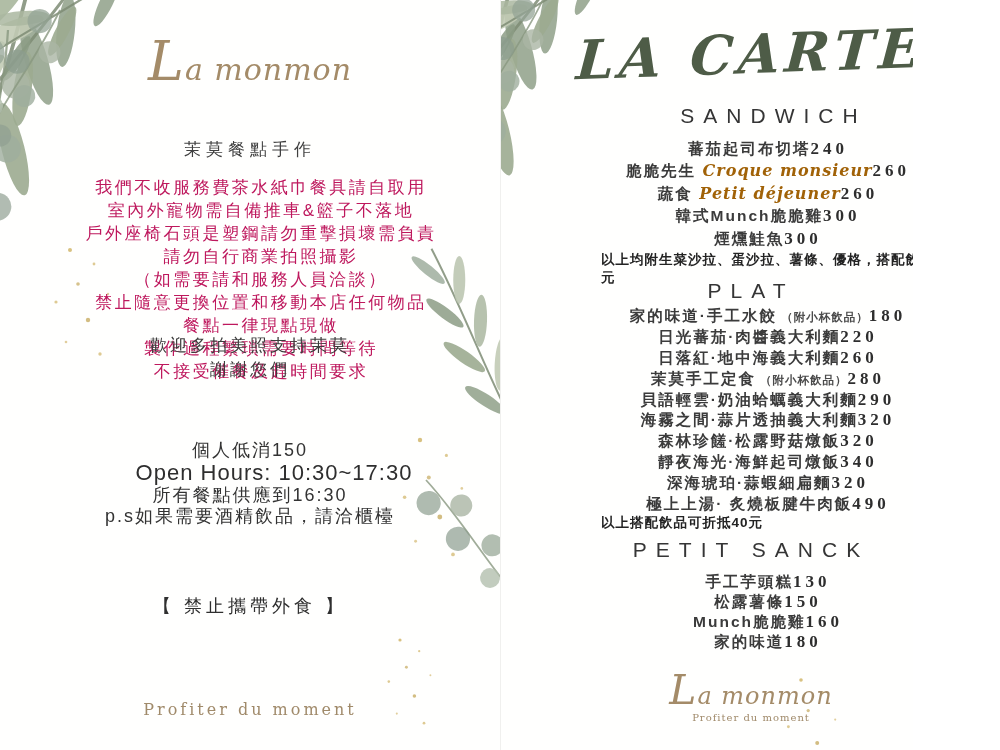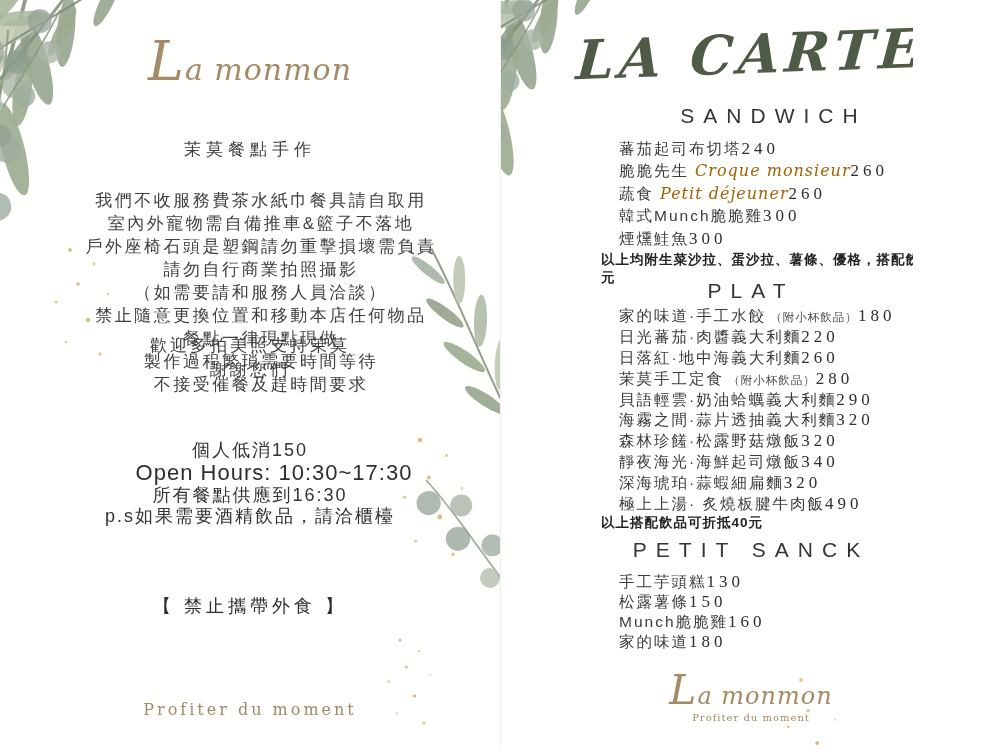--- a/index.html
+++ b/index.html
@@ -23,21 +23,21 @@
   .logo-bottom{top:666px;font-size:24px;}
   .logo-bottom::first-letter{font-size:1.7em;}
   .tagline{
     font-family:"DejaVu Serif",serif;color:#a08a6a;letter-spacing:3px;
   }
   .tagline.big{top:700px;font-size:16px;}
   .tagline.small{top:712px;font-size:10px;letter-spacing:1px;}
 
   
   .page-title{top:138px;font-size:17px;letter-spacing:5px;color:#3f3f3f;}
-  .rules{top:189px;font-size:17px;line-height:23px;letter-spacing:2.5px;color:#404040;padding-left:22px;}
+  .rules{top:176px;font-size:17px;line-height:23px;letter-spacing:2.5px;color:#be185d;padding-left:22px;}
   .thanks{top:334px;font-size:17px;line-height:24px;letter-spacing:3px;color:#3c3c3c;}
   .info{top:440px;color:#333;}
   .info .zh{font-size:18px;line-height:21px;letter-spacing:2px;}
   .info .en{font-size:22px;line-height:24px;letter-spacing:1px;font-weight:500;color:#2e2e2e;padding-left:48px;}
   .ban{top:594px;font-size:18px;letter-spacing:4px;color:#2f2f2f;}
 
   
   .carte{
     top:22px;margin:0;font-family:"DejaVu Serif",serif;font-style:italic;font-weight:bold;
     font-size:54px;letter-spacing:5px;color:#4e5c47;
@@ -48,21 +48,21 @@
     font-family:"Liberation Sans",sans-serif;
   }
   .head-sandwich{top:104px;margin-left:45px;}
   .head-plat{top:279px;}
   .head-petit{top:538px;}
 
   .menu-list{position:absolute;left:118px;right:84px;z-index:2;}
   .list-sandwich{top:139px;}
   .list-plat{top:306px;}
   .list-petit{top:572px;}
-  .menu-row{display:flex;justify-content:flex-start;align-items:baseline;}
+  .menu-row{display:flex;justify-content:center;align-items:baseline;font-weight:bold;}
   .list-sandwich .menu-row{height:22.4px;}
   .list-plat .menu-row{height:20.9px;}
   .list-petit .menu-row{height:20px;}
   .item-name{font-size:15.5px;letter-spacing:2px;color:#3b3b3b;white-space:nowrap;}
   .item-name .latin{
     font-family:"DejaVu Serif",serif;font-style:italic;font-size:16px;
     letter-spacing:1px;color:#a16207;
   }
   .item-name .annot{font-size:11.5px;letter-spacing:1px;color:#4a4a4a;}
   .item-price{

